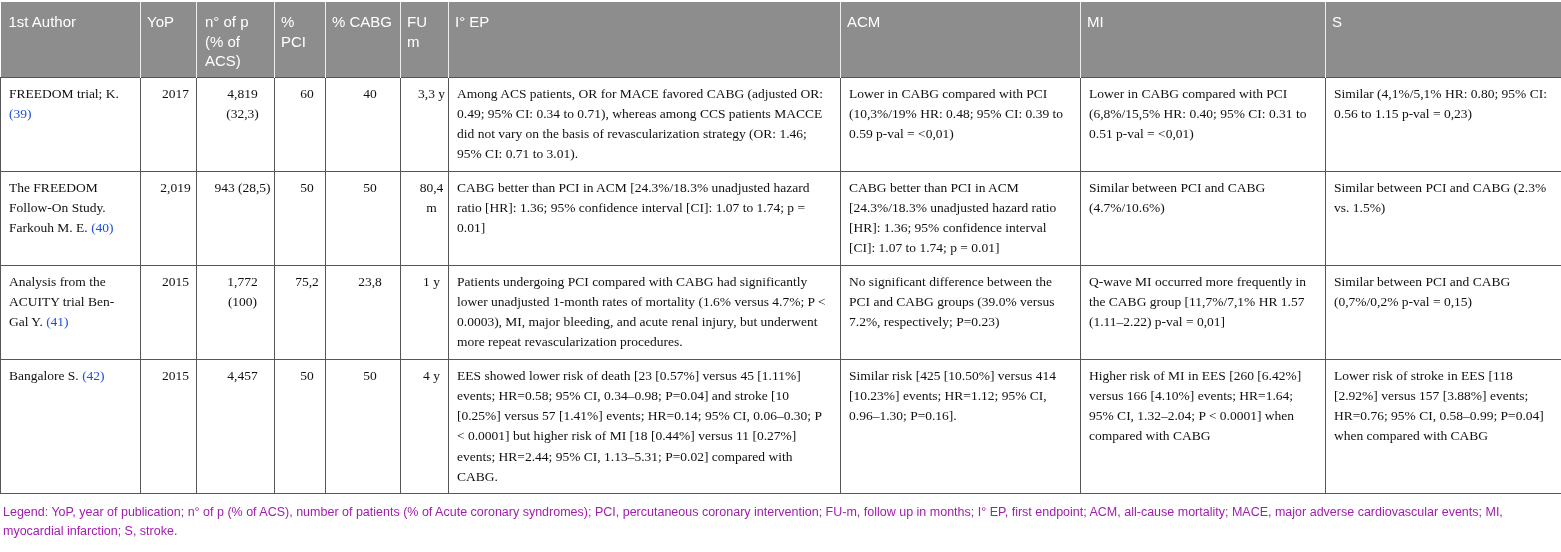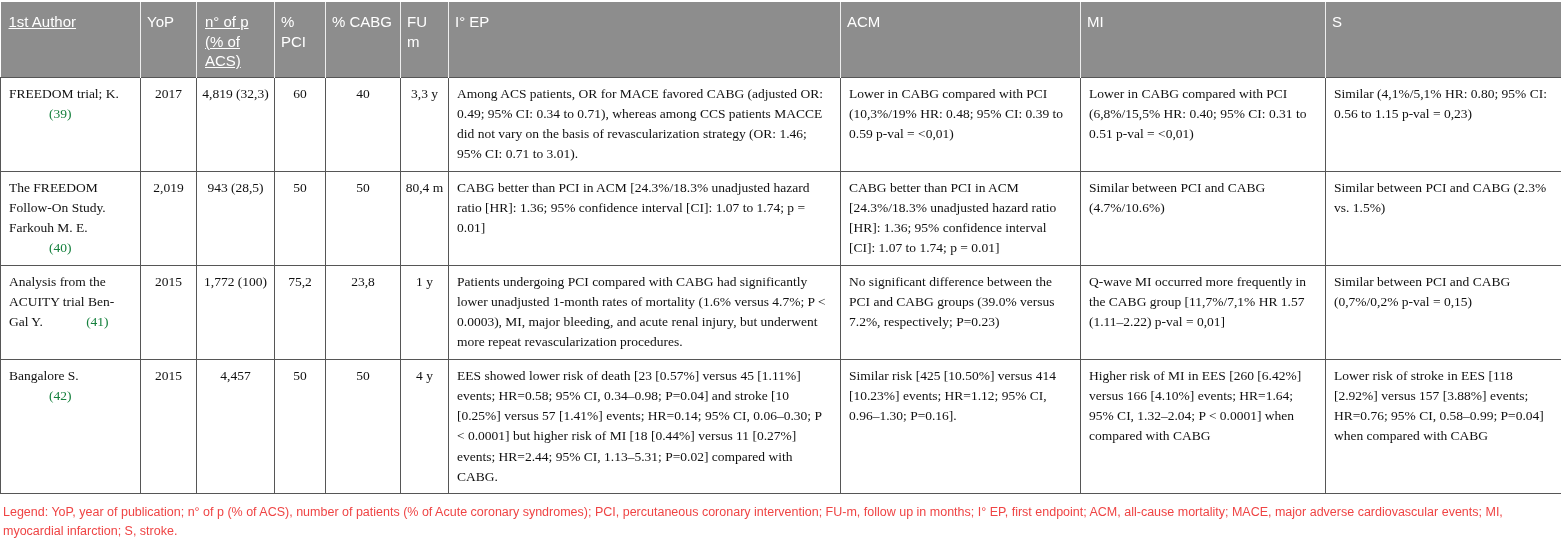--- a/index.html
+++ b/index.html
@@ -32,46 +32,44 @@
     padding: 10px 6px 6px 6px;
     border-left: 1px solid rgba(255,255,255,0.85);
     line-height: 1.3;
   }
   table.paper-table th:first-child {
     border-left: none;
   }
   table.paper-table th.left {
     text-align: left;
     padding-left: 8px;
-    text-decoration: underline;
   }
   table.paper-table td {
     border: 1px solid #565656;
     vertical-align: top;
     padding: 6px 8px;
     font-size: 13.5px;
     line-height: 1.5;
     color: #111111;
     text-align: left;
     word-wrap: break-word;
   }
   table.paper-table td.num {
     text-align: center;
-    padding-left: 3px;
+    padding-left: 17px;
     padding-right: 3px;
   }
   .cite {
-    color: #15803d;
-    margin-left: 40px;
+    color: #1d4ed8;
   }
   .legend {
     font-family: "Liberation Sans", sans-serif;
     font-size: 12.5px;
     line-height: 1.55;
-    color: #ef4444;
+    color: #a21caf;
     padding: 9px 3px 0 3px;
   }
 </style>
 </head>
 <body>
 
 <div class="page">
   <table class="paper-table">
     <colgroup>
       <col style="width:140px">

